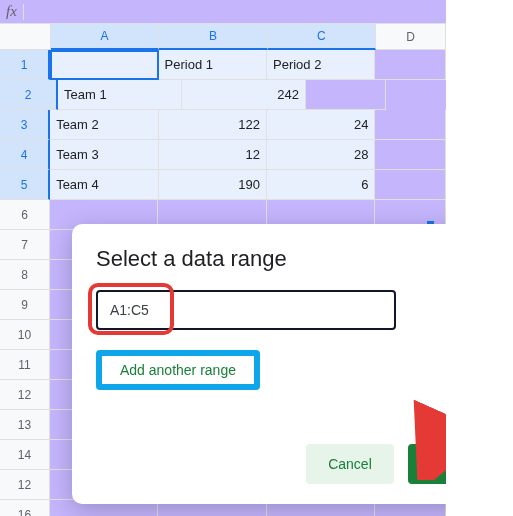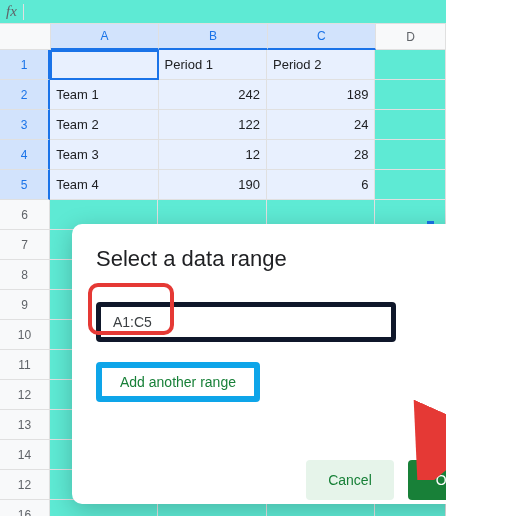--- a/index.html
+++ b/index.html
@@ -1,17 +1,17 @@
 <!DOCTYPE html>
 <html><head>
 <meta charset="utf-8">
 <style>
   * { box-sizing: border-box; }
   html, body { margin:0; padding:0; font-family: Arial, sans-serif; font-size:13px; color:#202124; background:#fff; }
-  .stage { position:relative; width:446px; height:516px; overflow:hidden; background:#5eead4; }
+  .stage { position:relative; width:446px; height:516px; overflow:hidden; background:#c4b5fd; }
 
   
   .formula-bar { display:flex; align-items:center; height:24px; border-bottom:1px solid #e0e0e0; padding:0 6px; gap:6px; color:#5f6368; font-style:italic; }
   .formula-bar .fx { font-style:italic; font-family: "Times New Roman", serif; font-size:15px; color:#5f6368; }
   .formula-bar .sep { width:1px; height:16px; background:#e0e0e0; }
 
   
   .grid { position:relative; }
   .row { display:flex; height:30px; }
   .rowh { display:flex; height:26px; }
@@ -26,25 +26,25 @@
   .active { outline:2px solid #1a73e8; outline-offset:-2px; background:#e8f0fe; }
   .colhead.selh { background:#d2e3fc; color:#1a73e8; font-weight:500; border-bottom:2px solid #1a73e8; }
   .rowhead.selh { background:#d2e3fc; color:#1a73e8; font-weight:500; border-right:2px solid #1a73e8; }
 
   .fill-handle { position:absolute; width:7px; height:7px; background:#1a73e8; }
 
   
   .dialog { position:absolute; left:72px; top:224px; width:432px; height:280px; background:#fff; border-radius:10px; box-shadow:0 6px 24px rgba(0,0,0,0.22); padding:22px 24px 16px 24px; }
   .dialog h2 { margin:0 0 18px 0; font-weight:400; font-size:22px; color:#202124; font-family:"Segoe UI","Helvetica Neue",Arial,sans-serif; }
   .dialog .close { position:absolute; top:12px; right:12px; color:#9aa0a6; font-size:20px; line-height:1; cursor:pointer; }
-  .range-input { width:300px; height:40px; border:5px solid #0f172a; border-radius:4px; padding:0 12px; font-size:14px; color:#3c4043; outline:none;margin-top:12px; }
+  .range-input { width:300px; height:40px; border:2px solid #0f172a; border-radius:4px; padding:0 12px; font-size:14px; color:#3c4043; outline:none; }
   .range-wrap { position:relative; margin:0 0 10px 0; }
   .red-ring { position:absolute; left:-8px; top:-7px; width:86px; height:52px; border:4px solid #e53935; border-radius:10px; pointer-events:none; }
   .add-range { margin-top:10px; display:inline-flex; align-items:center; justify-content:center; height:40px; padding:0 18px; border:6px solid #0ea5e9; border-radius:4px; color:#188038; font-weight:500; font-size:14px; background:#fff; cursor:pointer; }
-  .actions { position:absolute; right:20px; bottom:4px; display:flex; gap:14px; }
+  .actions { position:absolute; right:20px; bottom:20px; display:flex; gap:14px; }
   .btn { display:inline-flex; align-items:center; justify-content:center; height:40px; padding:0 22px; border-radius:4px; font-weight:500; font-size:14px; cursor:pointer; border:none; }
   .btn.cancel { background:#e6f4ea; color:#188038; }
   .btn.ok { background:#188038; color:#fff; padding:0 28px; }
 
   
   .arrow { position:absolute; pointer-events:none; }
 </style>
 </head>
 <body>
 <div class="stage">
@@ -70,21 +70,20 @@
     <div class="cell sel active"></div>
     <div class="cell sel">Period 1</div>
     <div class="cell sel">Period 2</div>
     <div class="cell small"></div>
   </div>
 
   <div class="row">
     <div class="rowhead selh">2</div>
     <div class="cell sel">Team 1</div>
     <div class="cell sel r">242</div>
-    <div class="cell sel r">189</div>
     <div class="cell small"></div>
   </div>
 
   <div class="row">
     <div class="rowhead selh">3</div>
     <div class="cell sel">Team 2</div>
     <div class="cell sel r">122</div>
     <div class="cell sel r">24</div>
     <div class="cell small"></div>
   </div>

